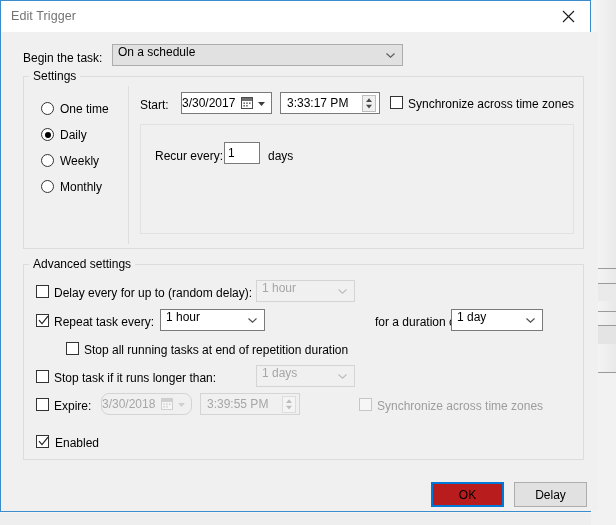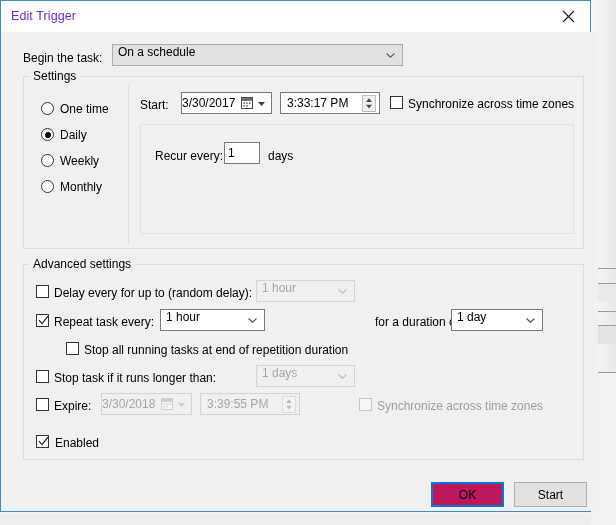--- a/index.html
+++ b/index.html
@@ -52,21 +52,21 @@
     position: relative;
     height: 31px;
     background: #ffffff;
     box-sizing: border-box;
   }
   #title-text {
     position: absolute;
     left: 10px;
     top: 8px;
     font-size: 12.5px;
-    color: #6d28d9;
+    color: #737373;
     letter-spacing: 0.1px;
   }
   #close-btn {
     position: absolute;
     right: 0px;
     top: 0px;
     width: 44px;
     height: 30px;
     display: flex;
     align-items: center;
@@ -251,21 +251,21 @@
     background: #e1e1e1;
     font-size: 12px;
     color: #000;
     display: flex;
     align-items: center;
     justify-content: center;
     font-family: "Liberation Sans", sans-serif;
   }
   .btn.default {
     border: 2px solid #0078d7;
-    background: #be185d;
+    background: #b91c1c;
   }
 </style>
 </head>
 <body>
 
 <div id="backdrop">
   <div class="bg-window" style="left:591px; top:0; width:25px; height:525px;"></div>
   <div class="bg-line" style="left:591px; top:268px; width:25px;"></div>
   <div class="bg-line" style="left:591px; top:283px; width:25px;"></div>
   <div class="bg-band" style="left:591px; top:284px; width:25px; height:17px; background:#eaeaea;"></div>
@@ -411,21 +411,21 @@
       <span>1 days</span>
       <span class="chev">
         <svg width="9" height="5" viewBox="0 0 9 5">
             <polyline points="0.5,0.5 4.5,4.2 8.5,0.5" fill="none" stroke="#bdbdbd" stroke-width="1.1"></polyline>
           </svg>
       </span>
     </div>
 
     <div class="cb" style="left:27px; top:366px;"></div>
     <div class="lbl" style="left:45px; top:367px;">Expire:</div>
-    <div class="datebox disabled" style="left:92px; top:361px; width:91px;">
+    <div class="datebox disabled" style="left:92px; top:361px; width:91px;border-radius:8px;">
       <span>3/30/2018</span>
       <span class="cal-glyph">
         <svg width="12" height="12" viewBox="0 0 12 12">
           <rect x="0.5" y="0.5" width="11" height="11" fill="#f6f6f6" stroke="#cfcfcf"></rect>
           <rect x="1" y="1" width="10" height="3" fill="#cfcfcf"></rect>
           <rect x="2.4" y="5.4" width="1.5" height="1.5" fill="#cfcfcf"></rect>
           <rect x="5.2" y="5.4" width="1.5" height="1.5" fill="#cfcfcf"></rect>
           <rect x="8.0" y="5.4" width="1.5" height="1.5" fill="#cfcfcf"></rect>
           <rect x="2.4" y="8.0" width="1.5" height="1.5" fill="#cfcfcf"></rect>
           <rect x="5.2" y="8.0" width="1.5" height="1.5" fill="#cfcfcf"></rect>
@@ -453,16 +453,16 @@
     <div class="cb" style="left:27px; top:403px;">
       <span class="tick">
         <svg width="11" height="11" viewBox="0 0 11 11">
             <polyline points="1,5.2 4,8.6 10,1.2" fill="none" stroke="#222" stroke-width="1.2"></polyline>
           </svg>
       </span>
     </div>
     <div class="lbl" style="left:46px; top:404px;">Enabled</div>
 
     <div class="btn default" style="left:422px; top:450px; width:73px;">OK</div>
-    <div class="btn" style="left:505px; top:450px; width:73px;">Start</div>
+    <div class="btn" style="left:505px; top:450px; width:73px;">Delay</div>
 
   </div>
 </div>
 
 </body></html>

